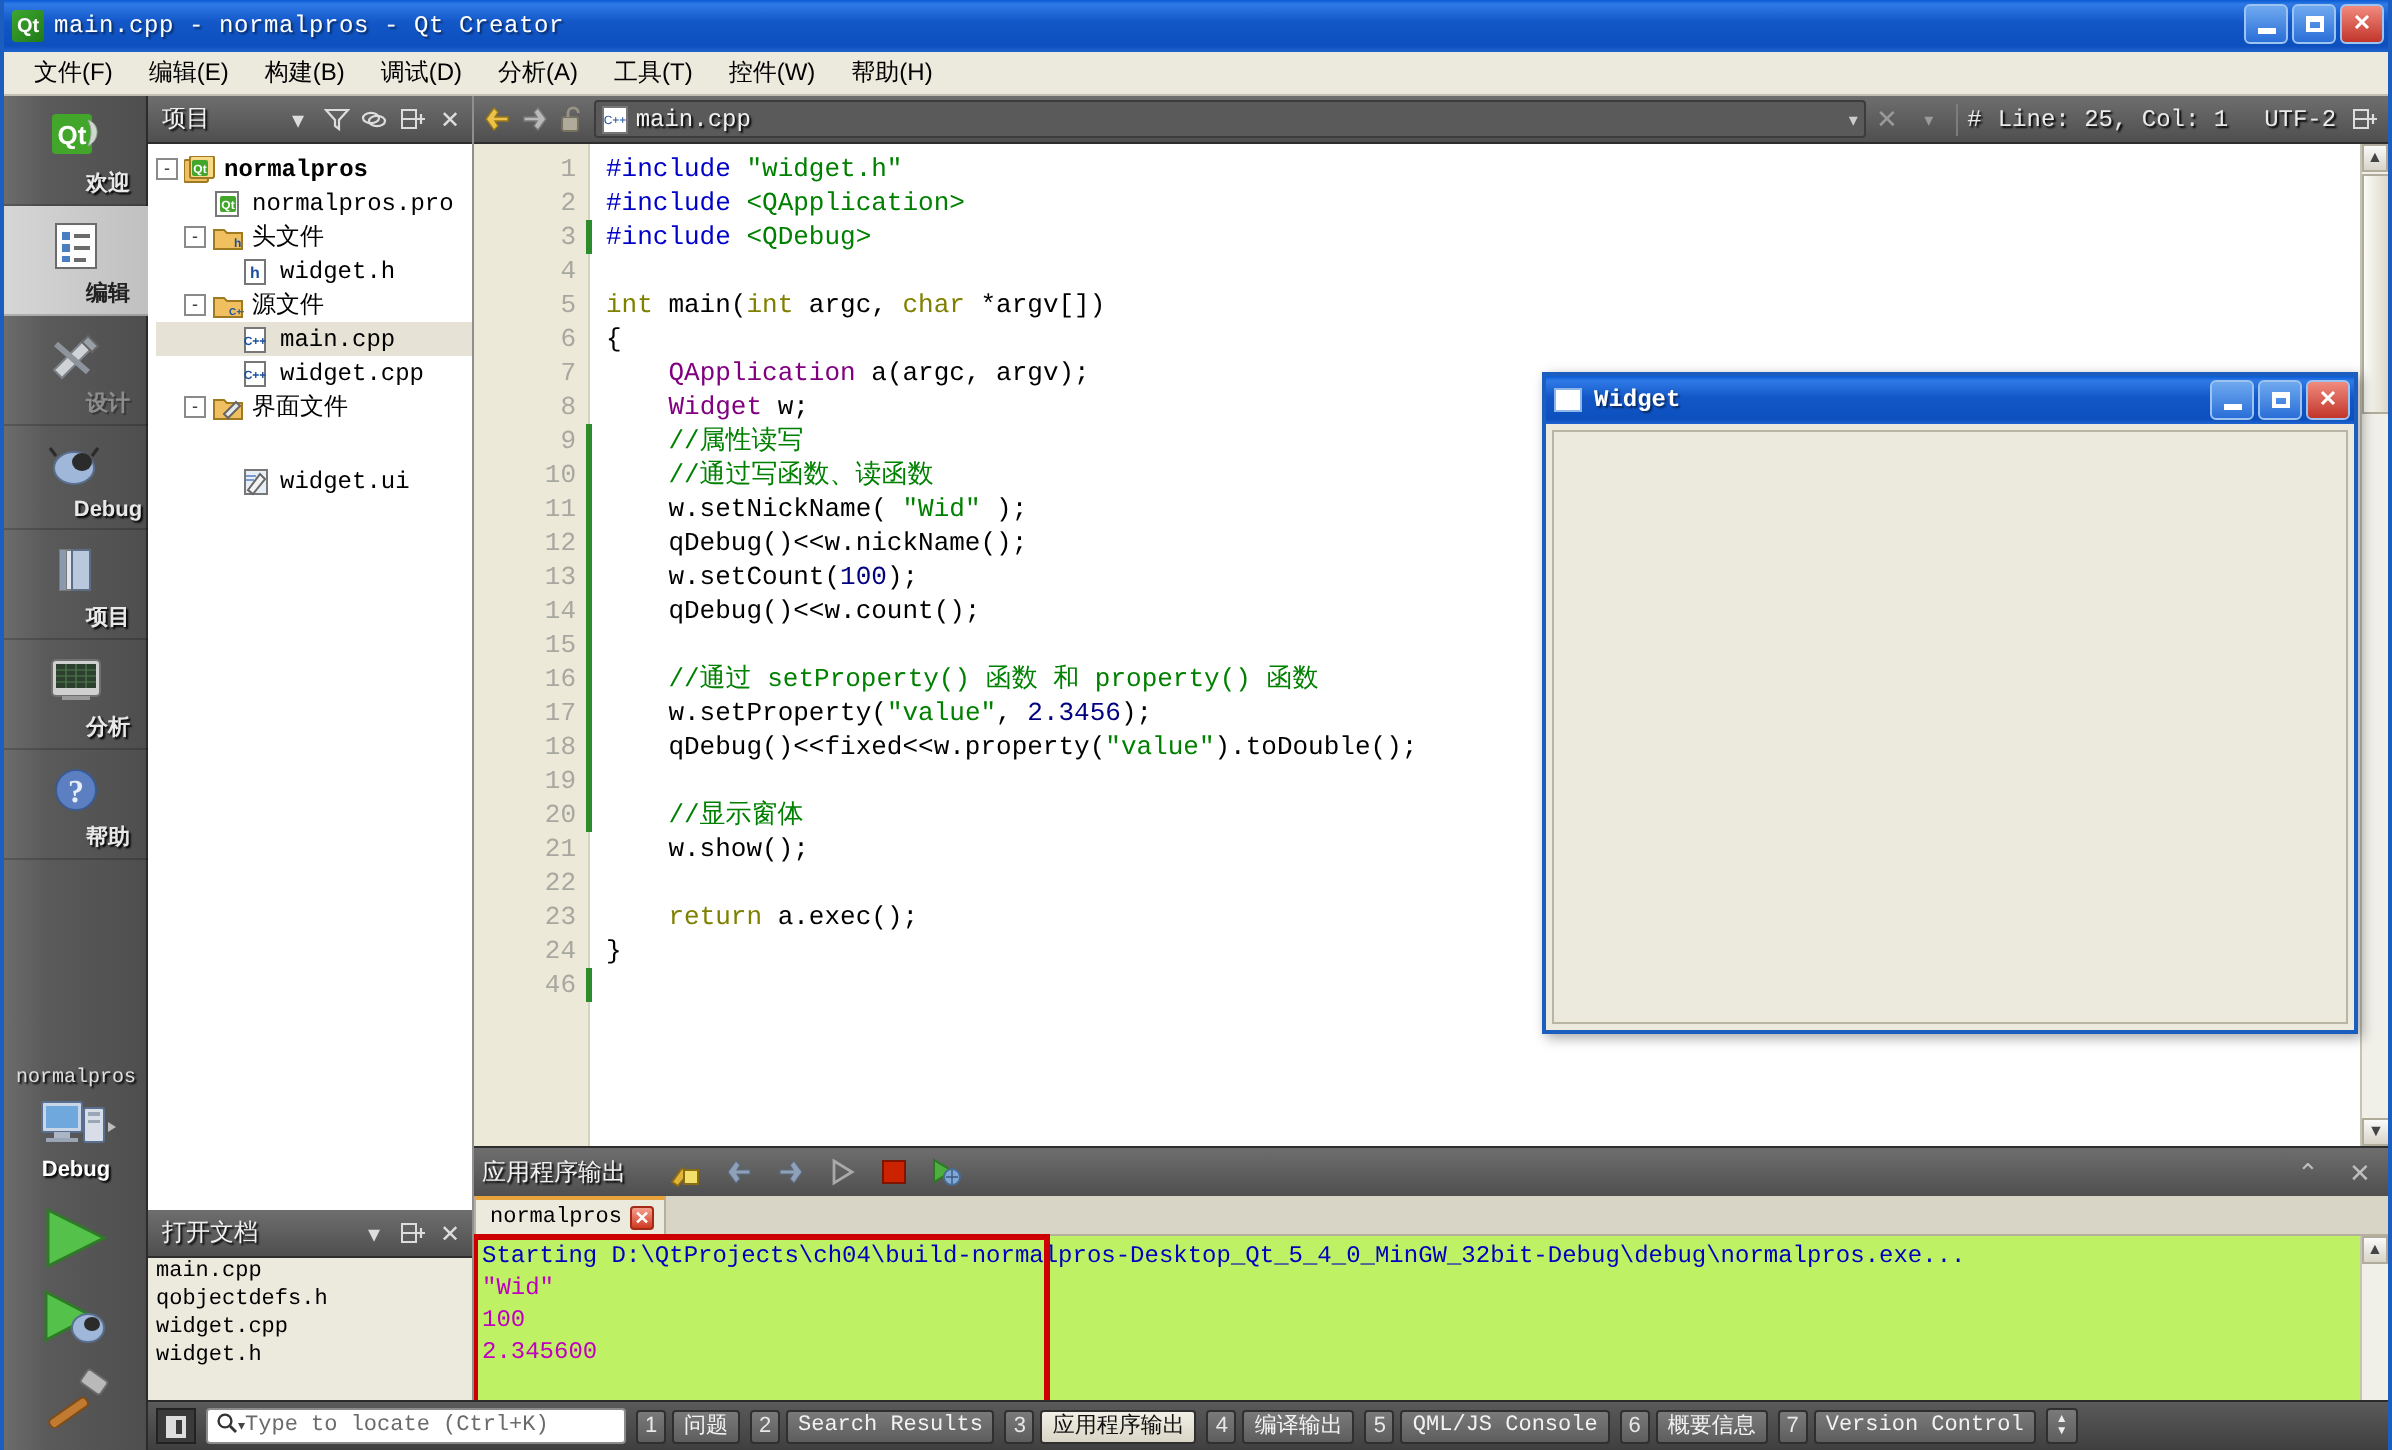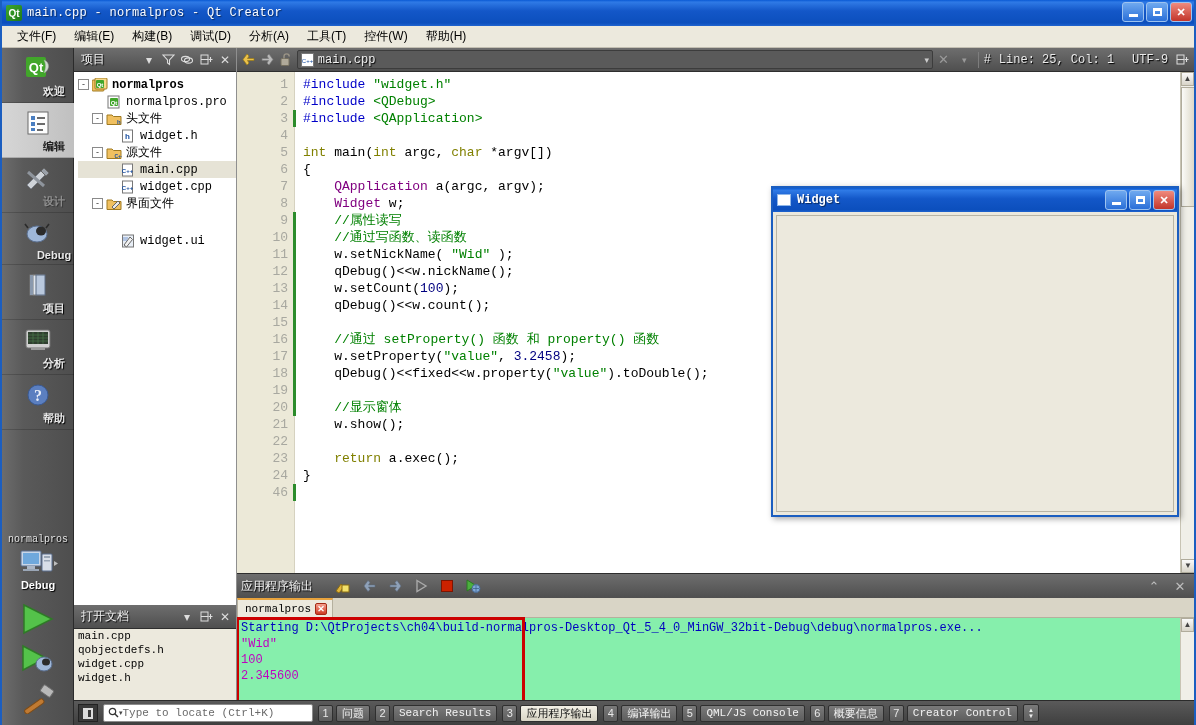--- a/index.html
+++ b/index.html
@@ -189,21 +189,21 @@
   #outhdr .obtn.grey { color:#bdbdbd; }
 
   #outbody { flex:1; background:#ece9dd; position:relative; overflow:hidden; display:flex; flex-direction:column; }
   #outtabs { height:20px; flex:none; display:flex; align-items:flex-end;
     background:#d9d5c6; border-bottom:1px solid #b5b09e; }
   #outtabs .otab { height:19px; display:flex; align-items:center; gap:4px;
     background:#ece9dd; border:1px solid #b5b09e; border-bottom:none;
     border-top:2px solid #e8a33d; padding:0 5px 0 7px; font:11px "Liberation Mono",monospace; cursor:pointer; }
   #outtabs .otab .xb { width:12px;height:12px;background:linear-gradient(to bottom,#f6a08f,#cf3a22);
     border:1px solid #a32a15; border-radius:2px; color:#fff; font:bold 9px/10px "Liberation Sans",sans-serif; text-align:center; cursor:pointer;}
-  #outtext { flex:1; background:#86efac; padding:2px 4px; overflow:hidden; }
+  #outtext { flex:1; background:#bef264; padding:2px 4px; overflow:hidden; }
   #outtext .ol { font:12px/16px "Liberation Mono",monospace; white-space:pre; }
   .o-blue { color:#0000c0; font-weight:bold; }
   .o-mag { color:#c000c0; }
   #outscroll { position:absolute; right:0; top:20px; bottom:0; width:14px; background:#f0efe8; border-left:1px solid #c8c4b4; }
   #outscroll .sarrow { height:14px; background:linear-gradient(to bottom,#fafafa,#d8d4c8);
     border:1px solid #b0ac9c; font:8px/12px "Liberation Sans",sans-serif; text-align:center; color:#444; }
   #redbox { position:absolute; left:-1px; top:19px; width:289px; height:102px;
     border:3px solid #cc0000; pointer-events:none; }
 
   
@@ -577,21 +577,21 @@
           <div class="fico">C++</div>
           <div class="fname ns">main.cpp</div>
           <div class="carr">▾</div>
         </div>
         <div class="tbtn dim">✕</div>
         <div class="spring" style="flex:1"></div>
         <div class="tbtn dim" style="font-size:9px">▾</div>
         <div class="sep"></div>
         <div class="info ns">#</div>
         <div class="info ns" style="margin-left:6px">Line: 25, Col: 1</div>
-        <div class="info ns" style="margin-left:16px">UTF-9</div>
+        <div class="info ns" style="margin-left:16px">UTF-2</div>
         <div class="tbtn dim" style="margin-left:4px">
           <svg width="13" height="13" viewBox="0 0 13 13">
               <rect x="1" y="2" width="7" height="9" fill="none" stroke="#ddd"></rect>
               <path d="M1 6.5 H8 M10.5 4 V9 M8.5 6.5 H12.5" stroke="#ddd" stroke-width="1.1"></path>
             </svg>
         </div>
       </div>
 
       <div id="editorwrap">
         <div id="gutter">
@@ -616,36 +616,36 @@
             <div class="gline ns">19</div>
             <div class="gline ns">20</div>
             <div class="gline ns">21</div>
             <div class="gline ns">22</div>
             <div class="gline ns">23</div>
             <div class="gline ns">24</div>
             <div class="gline ns">46</div>
           </div>
         <div id="code">
             <div class="cline"><span class="k-pre">#include </span><span class="k-str">"widget.h"</span></div>
+            <div class="cline"><span class="k-pre">#include </span><span class="k-str">&lt;QApplication&gt;</span></div>
             <div class="cline"><span class="k-pre">#include </span><span class="k-str">&lt;QDebug&gt;</span></div>
-            <div class="cline"><span class="k-pre">#include </span><span class="k-str">&lt;QApplication&gt;</span></div>
             <div class="cline">&nbsp;</div>
             <div class="cline"><span class="k-kw">int</span><span class="k-op"> main(</span><span class="k-kw">int</span><span class="k-op"> argc, </span><span class="k-kw">char</span><span class="k-op"> *argv[])</span></div>
             <div class="cline"><span class="k-op">{</span></div>
             <div class="cline"><span class="k-op">    </span><span class="k-typ">QApplication</span><span class="k-op"> a(argc, argv);</span></div>
             <div class="cline"><span class="k-op">    </span><span class="k-typ">Widget</span><span class="k-op"> w;</span></div>
             <div class="cline"><span class="k-cmt">    //属性读写</span></div>
             <div class="cline"><span class="k-cmt">    //通过写函数、读函数</span></div>
             <div class="cline"><span class="k-op">    w.setNickName( </span><span class="k-str">"Wid"</span><span class="k-op"> );</span></div>
             <div class="cline"><span class="k-op">    qDebug()&lt;&lt;w.nickName();</span></div>
             <div class="cline"><span class="k-op">    w.setCount(</span><span class="k-num">100</span><span class="k-op">);</span></div>
             <div class="cline"><span class="k-op">    qDebug()&lt;&lt;w.count();</span></div>
             <div class="cline">&nbsp;</div>
             <div class="cline"><span class="k-cmt">    //通过 setProperty() 函数 和 property() 函数</span></div>
-            <div class="cline"><span class="k-op">    w.setProperty(</span><span class="k-str">"value"</span><span class="k-op">, </span><span class="k-num">3.2458</span><span class="k-op">);</span></div>
+            <div class="cline"><span class="k-op">    w.setProperty(</span><span class="k-str">"value"</span><span class="k-op">, </span><span class="k-num">2.3456</span><span class="k-op">);</span></div>
             <div class="cline"><span class="k-op">    qDebug()&lt;&lt;fixed&lt;&lt;w.property(</span><span class="k-str">"value"</span><span class="k-op">).toDouble();</span></div>
             <div class="cline">&nbsp;</div>
             <div class="cline"><span class="k-cmt">    //显示窗体</span></div>
             <div class="cline"><span class="k-op">    w.show();</span></div>
             <div class="cline">&nbsp;</div>
             <div class="cline"><span class="k-op">    </span><span class="k-kw">return</span><span class="k-op"> a.exec();</span></div>
             <div class="cline"><span class="k-op">}</span></div>
             <div class="cline">&nbsp;</div>
           </div>
         <div id="vscroll">
@@ -758,21 +758,21 @@
         <div class="obtnS">
           <div class="num ns">5</div>
           <div class="nm ns">QML/JS Console</div>
         </div>
         <div class="obtnS cn">
           <div class="num ns">6</div>
           <div class="nm ns">概要信息</div>
         </div>
         <div class="obtnS">
           <div class="num ns">7</div>
-          <div class="nm ns">Creator Control</div>
+          <div class="nm ns">Version Control</div>
         </div>
       </div>
     <div id="spinbtn">
         <span>▲</span>
         <span>▼</span>
       </div>
   </div>
 
   <div id="widgetwin">
     <div class="wtb">

